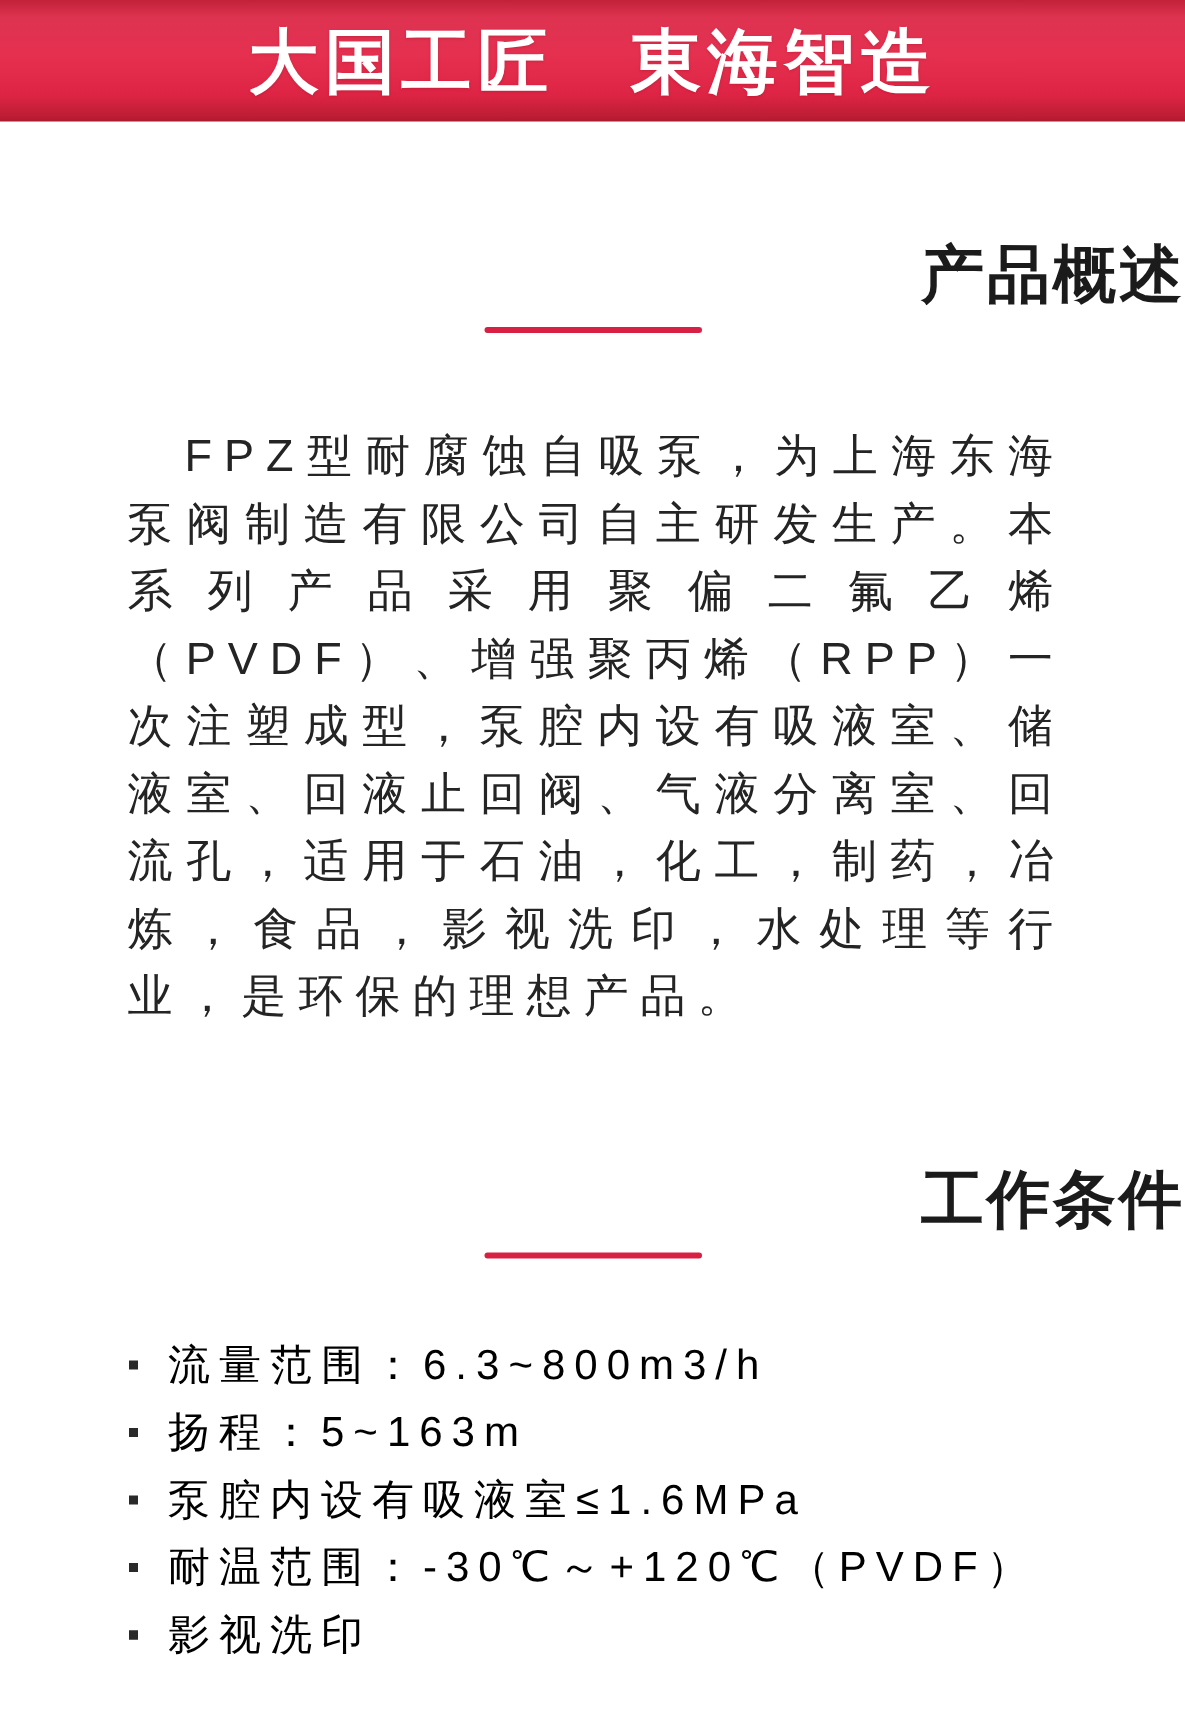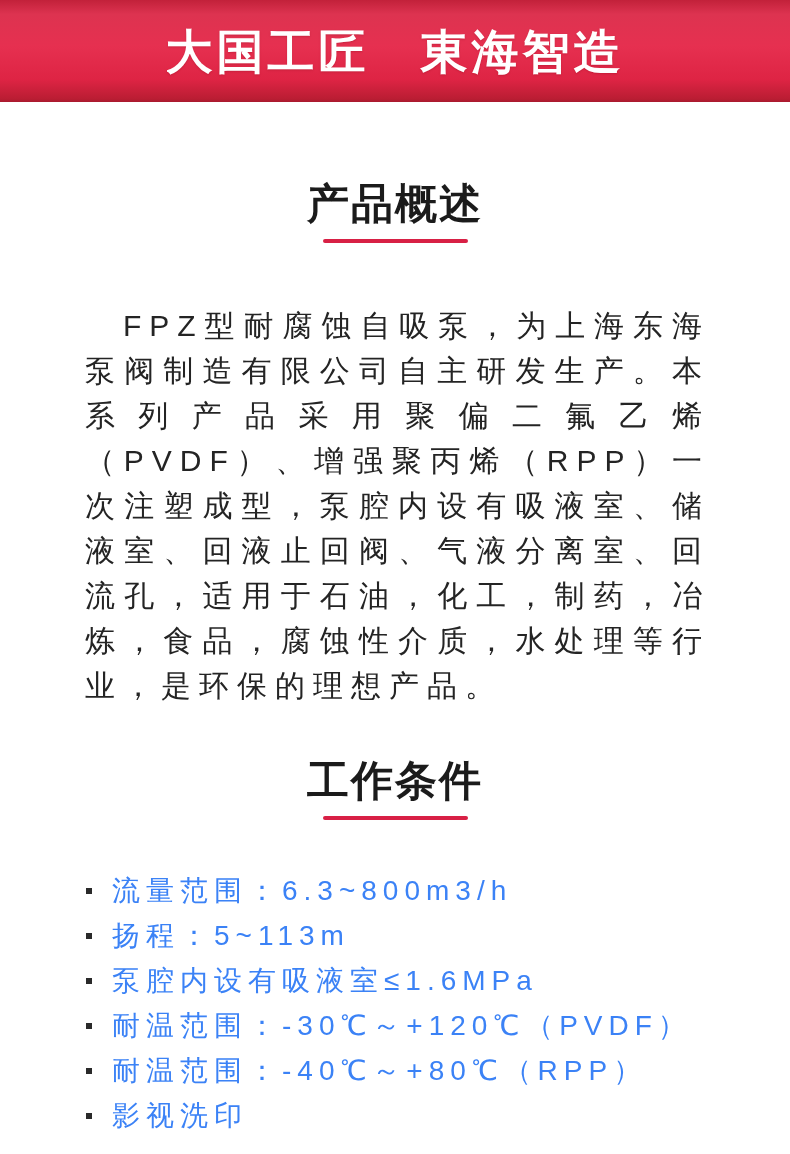--- a/index.html
+++ b/index.html
@@ -10,21 +10,21 @@
   }
   body {
     height: 1154px;
     overflow: hidden;
     position: relative;
   }
 
   
   .banner {
     width: 790px;
-    height: 102px;
+    height: 81px;
     background: linear-gradient(180deg,
       #c2213a 0%,
       #dd3350 14%,
       #e63050 45%,
       #de2444 78%,
       #ba1d33 97%,
       #a81a2e 100%);
     display: flex;
     align-items: center;
     justify-content: center;
@@ -34,29 +34,29 @@
     font-size: 47px;
     font-weight: bold;
     letter-spacing: 4px;
     line-height: 1;
     text-shadow: 0 1px 2px rgba(120,0,20,0.25);
     white-space: pre;
   }
 
   
   .section-title {
-    text-align: center;
+    text-align: right;
     font-size: 42px;
     font-weight: bold;
     color: #1b1b1b;
     letter-spacing: 2px;
     line-height: 1;
   }
   .section-title.overview { margin-top: 81px; }
-  .section-title.conditions { margin-top: 52px; }
+  .section-title.conditions { margin-top: 92px; }
   .title-underline {
     width: 145px;
     height: 4px;
     background: #d82045;
     border-radius: 2px;
     margin: 14px auto 0 auto;
   }
 
   
   .overview-paragraph {
@@ -72,21 +72,21 @@
 
   
   .conditions-list {
     list-style: none;
     margin: 48px 40px 0 86px;
   }
   .conditions-list li {
     font-size: 28px;
     line-height: 45px;
     letter-spacing: 6px;
-    color: #3b82f6;
+    color: #000000;
     position: relative;
     padding-left: 26px;
     white-space: nowrap;
   }
   .bullet-dot {
     position: absolute;
     left: 0;
     top: 20px;
     width: 6px;
     height: 6px;
@@ -96,46 +96,45 @@
 </head>
 <body>
 
 <header class="banner">
   <span class="banner-title">大国工匠　東海智造</span>
 </header>
 
 <section>
   <h2 class="section-title overview">产品概述</h2>
   <div class="title-underline"></div>
-  <p class="overview-paragraph">FPZ型耐腐蚀自吸泵，为上海东海泵阀制造有限公司自主研发生产。本系列产品采用聚偏二氟乙烯（PVDF）、增强聚丙烯（RPP）一次注塑成型，泵腔内设有吸液室、储液室、回液止回阀、气液分离室、回流孔，适用于石油，化工，制药，冶炼，食品，腐蚀性介质，水处理等行业，是环保的理想产品。</p>
+  <p class="overview-paragraph">FPZ型耐腐蚀自吸泵，为上海东海泵阀制造有限公司自主研发生产。本系列产品采用聚偏二氟乙烯（PVDF）、增强聚丙烯（RPP）一次注塑成型，泵腔内设有吸液室、储液室、回液止回阀、气液分离室、回流孔，适用于石油，化工，制药，冶炼，食品，影视洗印，水处理等行业，是环保的理想产品。</p>
 </section>
 
 <section>
   <h2 class="section-title conditions">工作条件</h2>
   <div class="title-underline"></div>
 
   <ul class="conditions-list">
     <li>
       <span class="bullet-dot"></span>
       <span>流量范围：6.3~800m3/h</span>
     </li>
     <li>
       <span class="bullet-dot"></span>
-      <span>扬程：5~113m</span>
+      <span>扬程：5~163m</span>
     </li>
     <li>
       <span class="bullet-dot"></span>
       <span>泵腔内设有吸液室≤1.6MPa</span>
     </li>
     <li>
       <span class="bullet-dot"></span>
       <span>耐温范围：-30℃～+120℃（PVDF）</span>
     </li>
     <li>
       <span class="bullet-dot"></span>
-      <span>耐温范围：-40℃～+80℃（RPP）</span>
     </li>
     <li>
       <span class="bullet-dot"></span>
       <span>影视洗印</span>
     </li>
   </ul>
 </section>
 
 </body></html>

